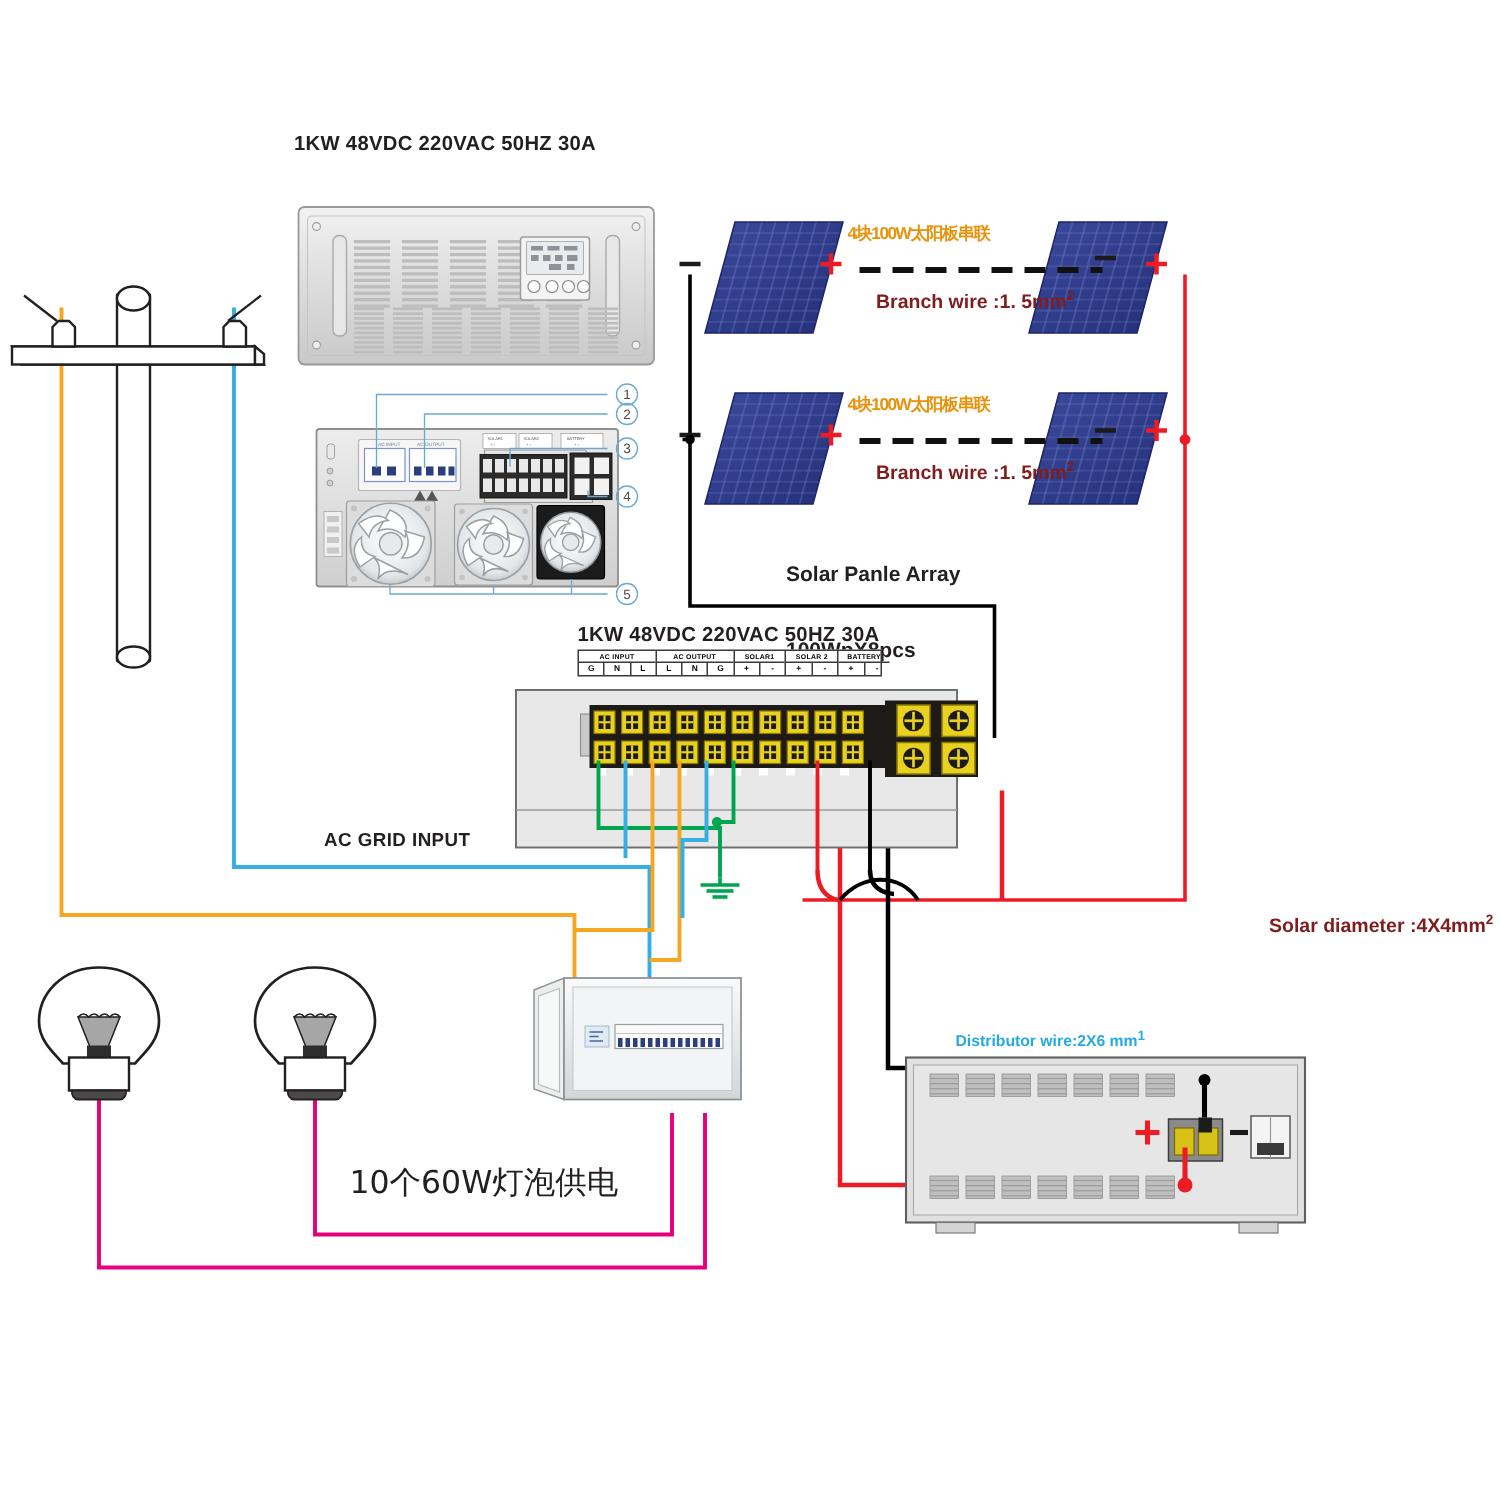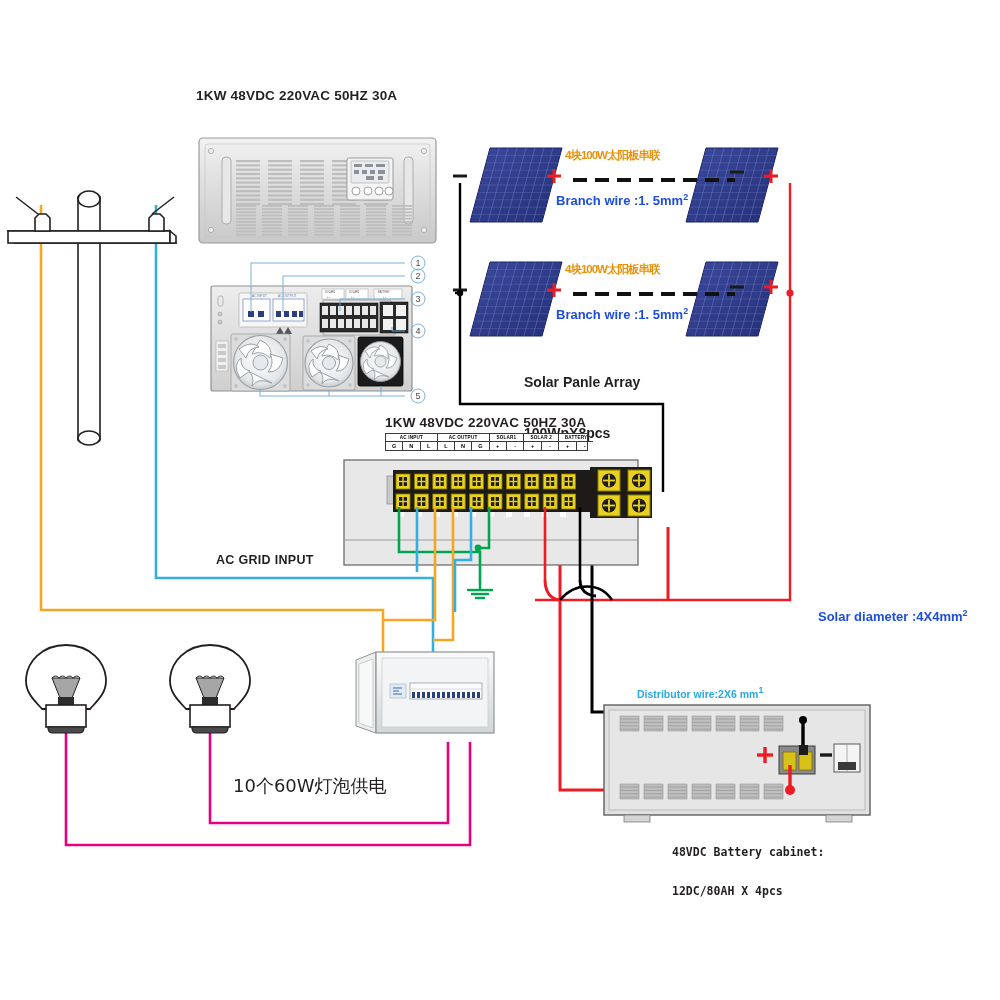--- a/index.html
+++ b/index.html
@@ -1,28 +1,28 @@
 <!DOCTYPE html>
 <html><head>
 <meta charset="utf-8">
 <style>
   html,body{margin:0;padding:0;background:#fff;}
   body{width:1000px;height:1000px;font-family:"Liberation Sans",sans-serif;position:relative;overflow:hidden;}
   #stage{position:absolute;left:0;top:0;width:1000px;height:1000px;}
   svg#canvas{position:absolute;left:0;top:0;width:1000px;height:1000px;}
   .lbl{position:absolute;white-space:pre;}
   .title-blk{font-weight:bold;font-size:13.5px;color:#231f20;letter-spacing:.2px;}
-  .cyan{color:#1d4ed8;font-weight:bold;font-size:13px;}
+  .cyan{color:#7f1d1d;font-weight:bold;font-size:13px;margin-left:28px;}
   .cyan-s{font-size:9px;vertical-align:super;}
   .orange-cn{color:#e8920c;font-weight:bold;font-size:11.5px;letter-spacing:-1px;}
   .solar-arr{font-weight:bold;font-size:14px;color:#231f20;line-height:17px;}
   .acgrid{font-weight:bold;font-size:12.5px;color:#231f20;letter-spacing:.3px;}
   .batt-lbl{font-weight:bold;font-size:11.5px;color:#231f20;line-height:13px;font-family:"DejaVu Sans Mono",monospace;}
   .dist-lbl{color:#27a9e1;font-weight:bold;font-size:10.5px;}
-  .cn-bulb{font-size:18px;color:#231f20;font-family:"DejaVu Sans",sans-serif;}
+  .cn-bulb{font-size:21px;color:#231f20;font-family:"DejaVu Sans",sans-serif;}
   .tb-head{font-size:4.6px;font-weight:bold;text-align:center;font-family:"Liberation Sans",sans-serif;}
   .tb-cell{font-size:5.6px;font-weight:bold;text-align:center;}
 </style>
 </head>
 <body>
 
 <div id="stage">
 
 <svg id="canvas" viewBox="0 0 1000 1000">
   <defs>
@@ -887,20 +887,16 @@
         </div>
       </div>
     </div>
 
 <div class="lbl acgrid" style="left:216px;top:553px;">AC GRID INPUT</div>
 
 <div class="lbl cyan" style="left:818px;top:608px;"><span>Solar diameter :4X4mm</span><span class="cyan-s">2</span></div>
 
 <div class="lbl dist-lbl" style="left:637px;top:685px;"><span>Distributor wire:2X6 mm</span><span class="cyan-s">1</span></div>
 
-<div class="lbl batt-lbl" style="left:672px;top:820px;">
-  <div>48VDC Battery cabinet:</div>
-  <div>12DC/80AH X 4pcs</div>
+
+<div class="lbl cn-bulb" style="left:233px;top:774px;">10个60W灯泡供电</div>
+
 </div>
 
-<div class="lbl cn-bulb" style="left:233px;top:774px;">10个60W灯泡供电</div>
-
-</div>
-
 </body></html>

